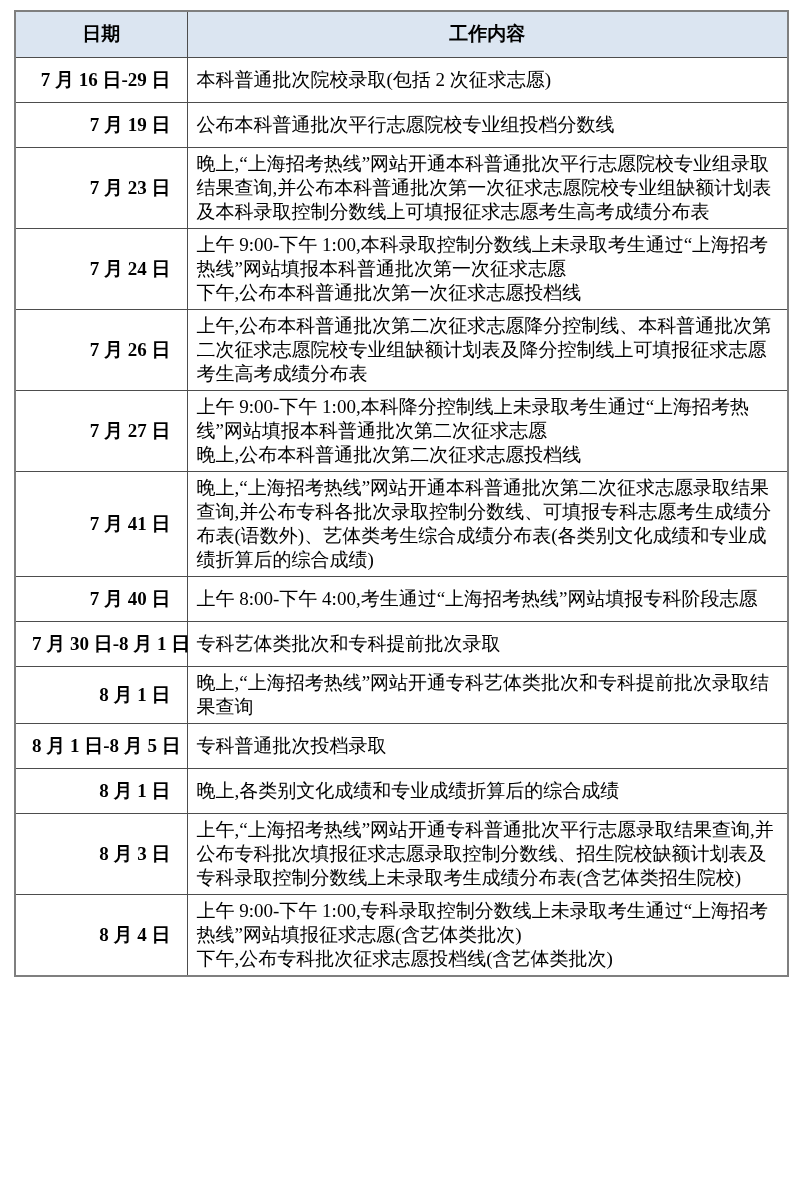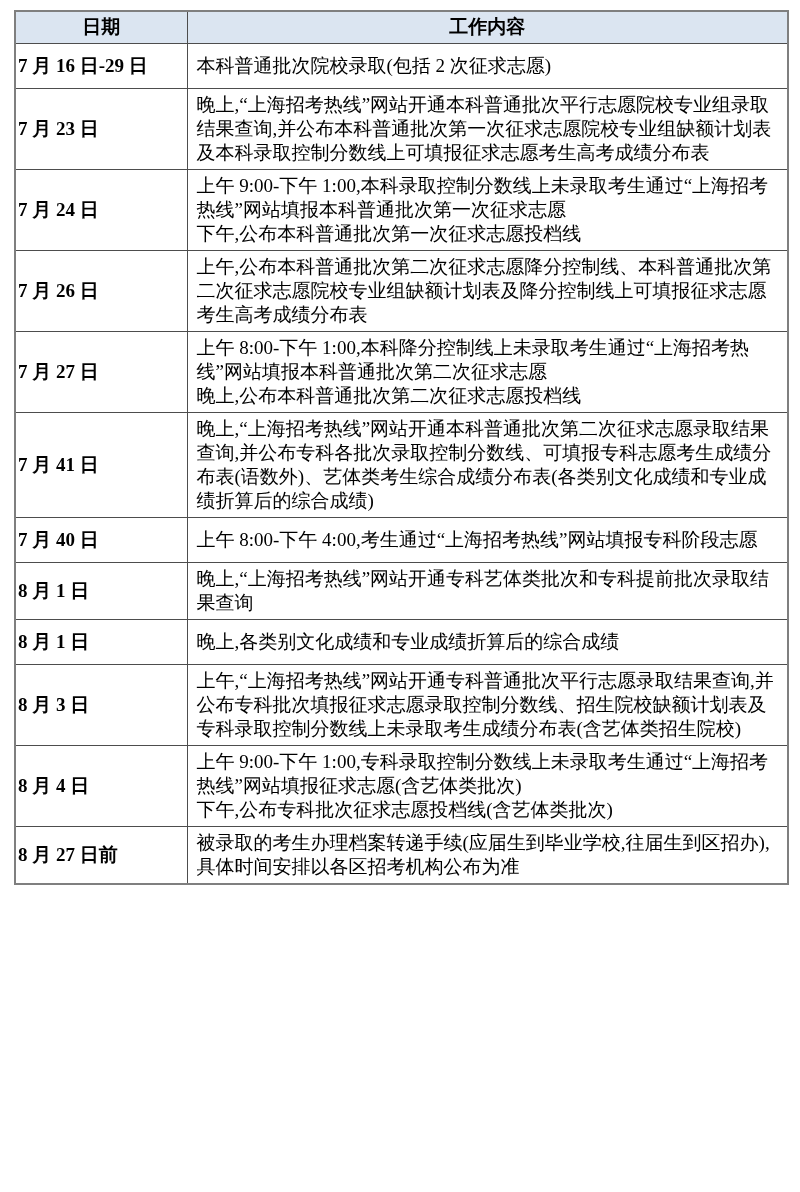--- a/index.html
+++ b/index.html
@@ -26,31 +26,31 @@
   table.schedule col.c-content { width: 601px; }
   table.schedule th, table.schedule td {
     border: 1px solid #4d4d4d;
     vertical-align: middle;
     box-sizing: border-box;
   }
   thead th {
     background: #dbe5f1;
     font-size: 19px;
     font-weight: bold;
-    height: 32px;
+    height: 46px;
     text-align: center;
     border-bottom: 2px solid #4d4d4d;
   }
   tbody tr { height: 45px; }
   td.date-cell {
-    text-align: left;
+    text-align: right;
     font-weight: bold;
     font-size: 19px;
     white-space: nowrap;
-    padding: 2px 2px;
+    padding: 2px 16px;
   }
   td.content-cell {
     font-size: 19px;
     line-height: 24px;
     padding: 4px 8px 4px 9px;
     white-space: pre-line;
     text-align: left;
   }
 </style>
 </head>
@@ -67,62 +67,70 @@
         <th>日期</th>
         <th>工作内容</th>
       </tr>
     </thead>
     <tbody>
       <tr>
         <td class="date-cell">7 月 16 日-29 日</td>
         <td class="content-cell">本科普通批次院校录取(包括 2 次征求志愿)</td>
       </tr>
       <tr>
+        <td class="date-cell">7 月 19 日</td>
+        <td class="content-cell">公布本科普通批次平行志愿院校专业组投档分数线</td>
+      </tr>
+      <tr>
         <td class="date-cell">7 月 23 日</td>
         <td class="content-cell">晚上,“上海招考热线”网站开通本科普通批次平行志愿院校专业组录取结果查询,并公布本科普通批次第一次征求志愿院校专业组缺额计划表及本科录取控制分数线上可填报征求志愿考生高考成绩分布表</td>
       </tr>
       <tr>
         <td class="date-cell">7 月 24 日</td>
         <td class="content-cell">上午 9:00-下午 1:00,本科录取控制分数线上未录取考生通过“上海招考热线”网站填报本科普通批次第一次征求志愿
 下午,公布本科普通批次第一次征求志愿投档线</td>
       </tr>
       <tr>
         <td class="date-cell">7 月 26 日</td>
         <td class="content-cell">上午,公布本科普通批次第二次征求志愿降分控制线、本科普通批次第二次征求志愿院校专业组缺额计划表及降分控制线上可填报征求志愿考生高考成绩分布表</td>
       </tr>
       <tr>
         <td class="date-cell">7 月 27 日</td>
-        <td class="content-cell">上午 8:00-下午 1:00,本科降分控制线上未录取考生通过“上海招考热线”网站填报本科普通批次第二次征求志愿
+        <td class="content-cell">上午 9:00-下午 1:00,本科降分控制线上未录取考生通过“上海招考热线”网站填报本科普通批次第二次征求志愿
 晚上,公布本科普通批次第二次征求志愿投档线</td>
       </tr>
       <tr>
         <td class="date-cell">7 月 41 日</td>
         <td class="content-cell">晚上,“上海招考热线”网站开通本科普通批次第二次征求志愿录取结果查询,并公布专科各批次录取控制分数线、可填报专科志愿考生成绩分布表(语数外)、艺体类考生综合成绩分布表(各类别文化成绩和专业成绩折算后的综合成绩)</td>
       </tr>
       <tr>
         <td class="date-cell">7 月 40 日</td>
         <td class="content-cell">上午 8:00-下午 4:00,考生通过“上海招考热线”网站填报专科阶段志愿</td>
       </tr>
       <tr>
+        <td class="date-cell">7 月 30 日-8 月 1 日</td>
+        <td class="content-cell">专科艺体类批次和专科提前批次录取</td>
+      </tr>
+      <tr>
         <td class="date-cell">8 月 1 日</td>
         <td class="content-cell">晚上,“上海招考热线”网站开通专科艺体类批次和专科提前批次录取结果查询</td>
+      </tr>
+      <tr>
+        <td class="date-cell">8 月 1 日-8 月 5 日</td>
+        <td class="content-cell">专科普通批次投档录取</td>
       </tr>
       <tr>
         <td class="date-cell">8 月 1 日</td>
         <td class="content-cell">晚上,各类别文化成绩和专业成绩折算后的综合成绩</td>
       </tr>
       <tr>
         <td class="date-cell">8 月 3 日</td>
         <td class="content-cell">上午,“上海招考热线”网站开通专科普通批次平行志愿录取结果查询,并公布专科批次填报征求志愿录取控制分数线、招生院校缺额计划表及专科录取控制分数线上未录取考生成绩分布表(含艺体类招生院校)</td>
       </tr>
       <tr>
         <td class="date-cell">8 月 4 日</td>
         <td class="content-cell">上午 9:00-下午 1:00,专科录取控制分数线上未录取考生通过“上海招考热线”网站填报征求志愿(含艺体类批次)
 下午,公布专科批次征求志愿投档线(含艺体类批次)</td>
       </tr>
-      <tr>
-        <td class="date-cell">8 月 27 日前</td>
-        <td class="content-cell">被录取的考生办理档案转递手续(应届生到毕业学校,往届生到区招办),具体时间安排以各区招考机构公布为准</td>
-      </tr>
     </tbody>
   </table>
 
 </div>
 
 </body></html>

